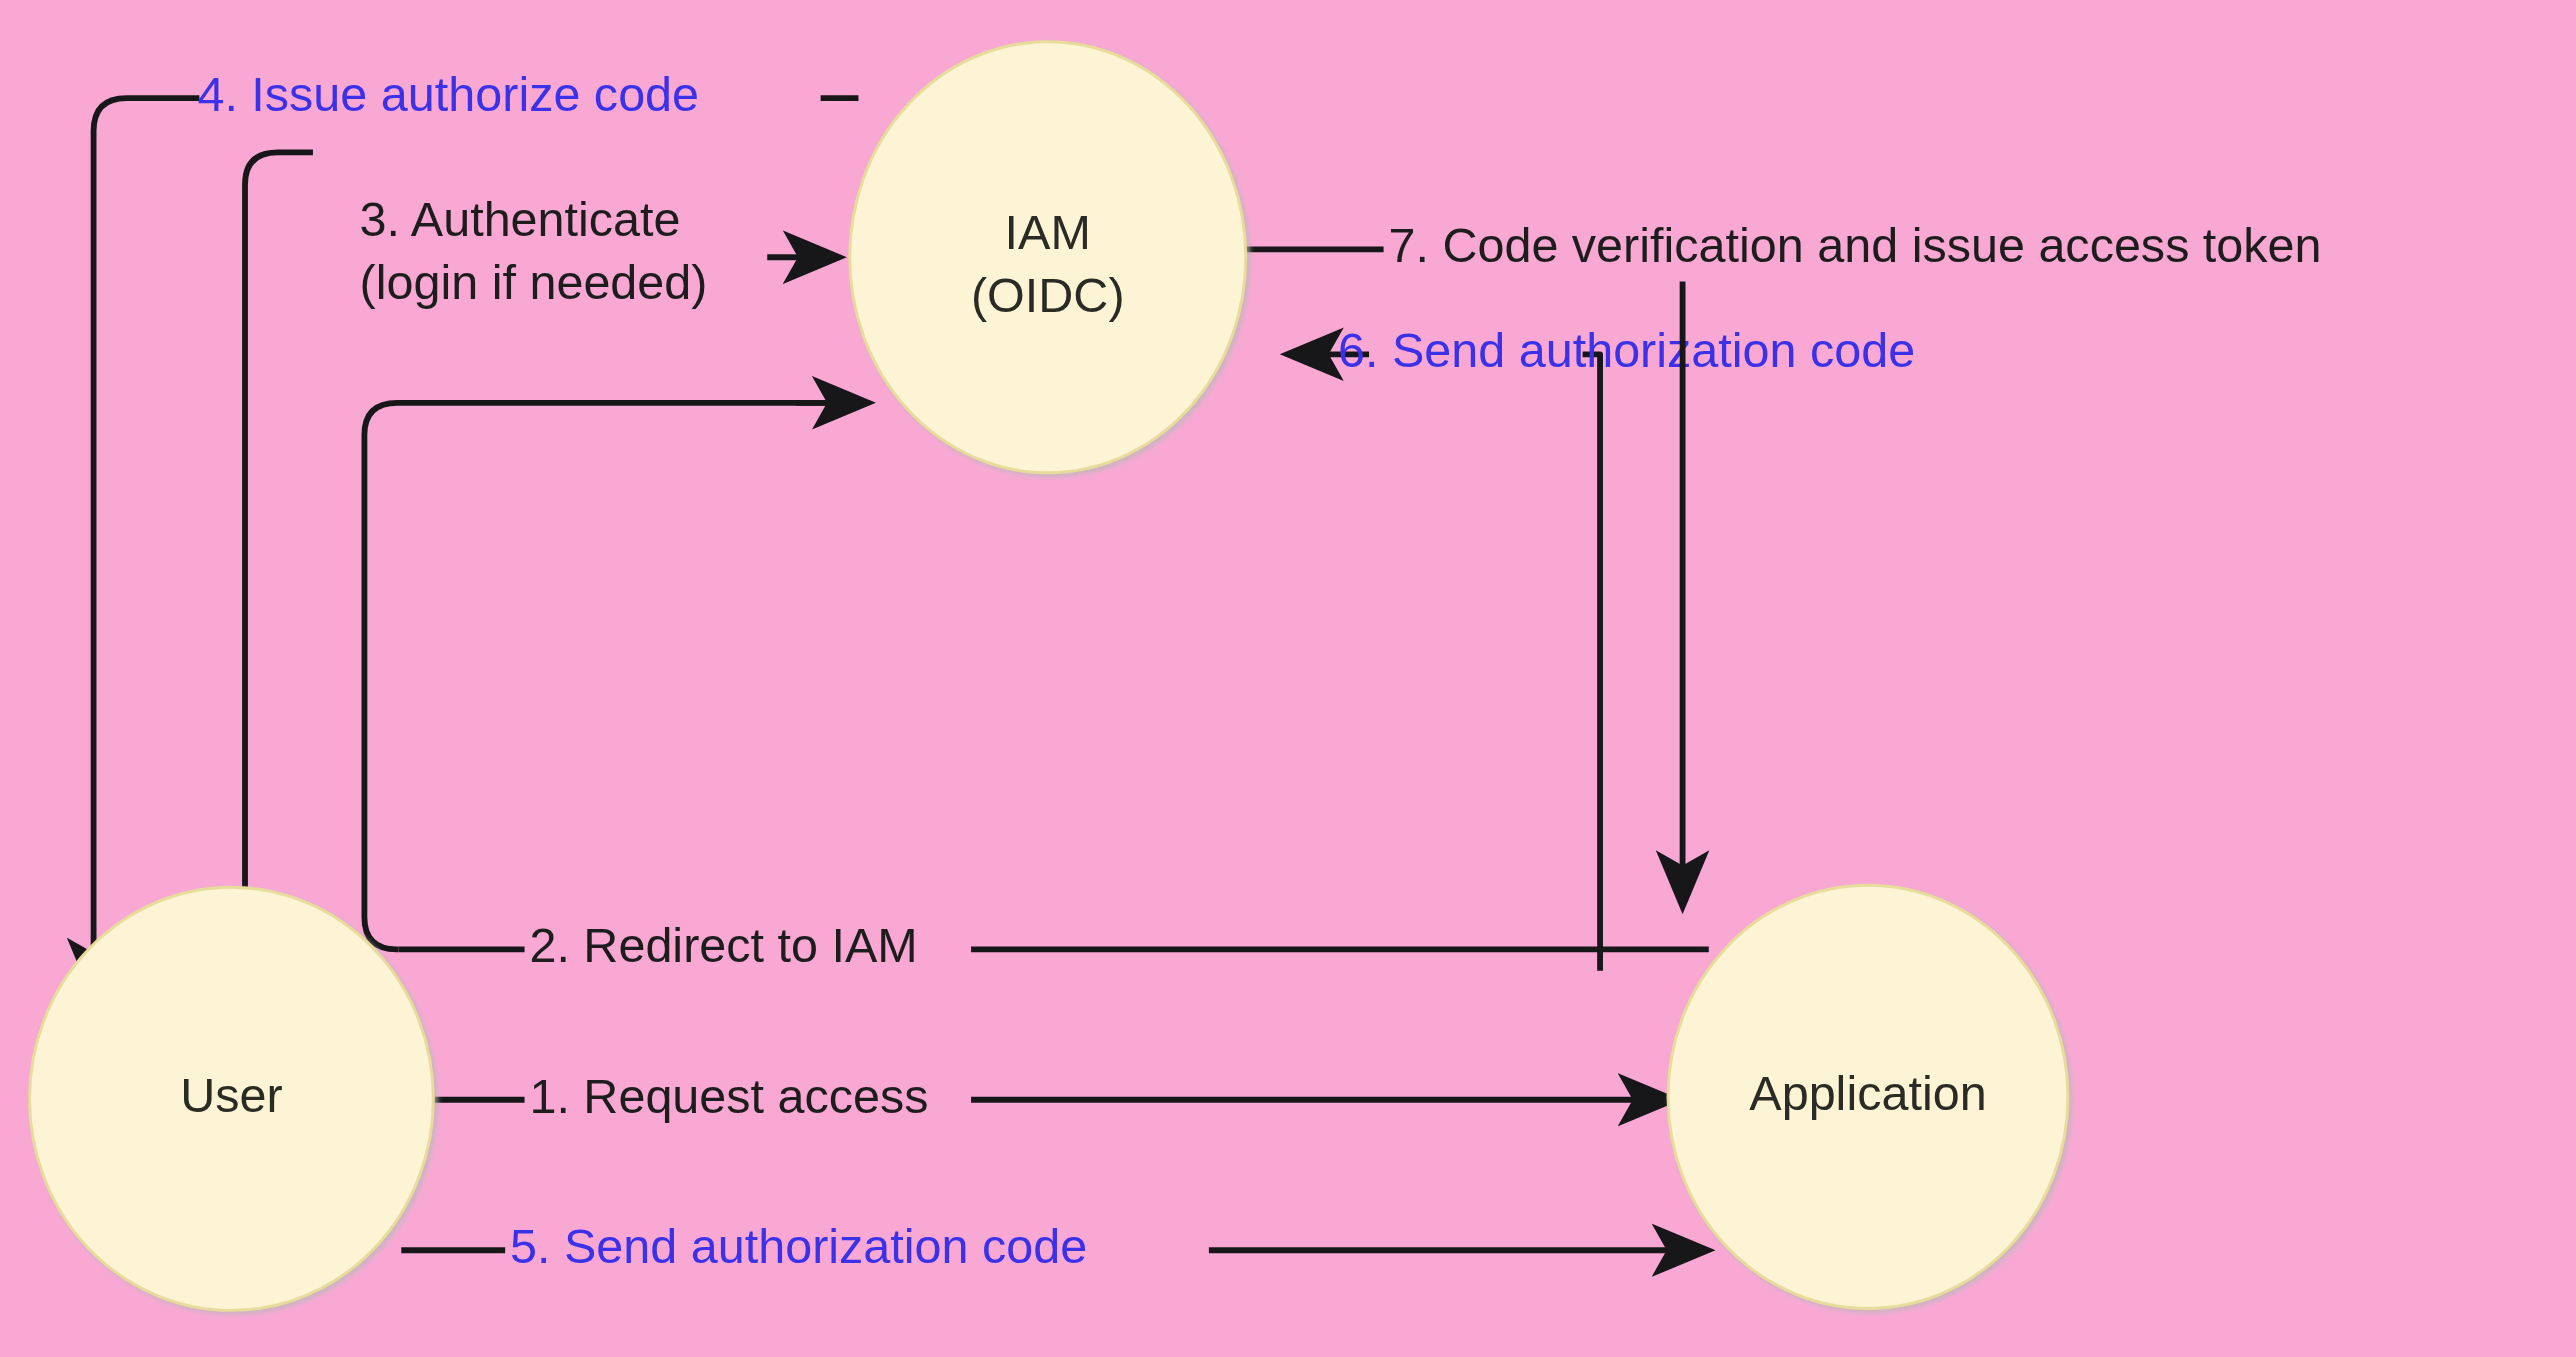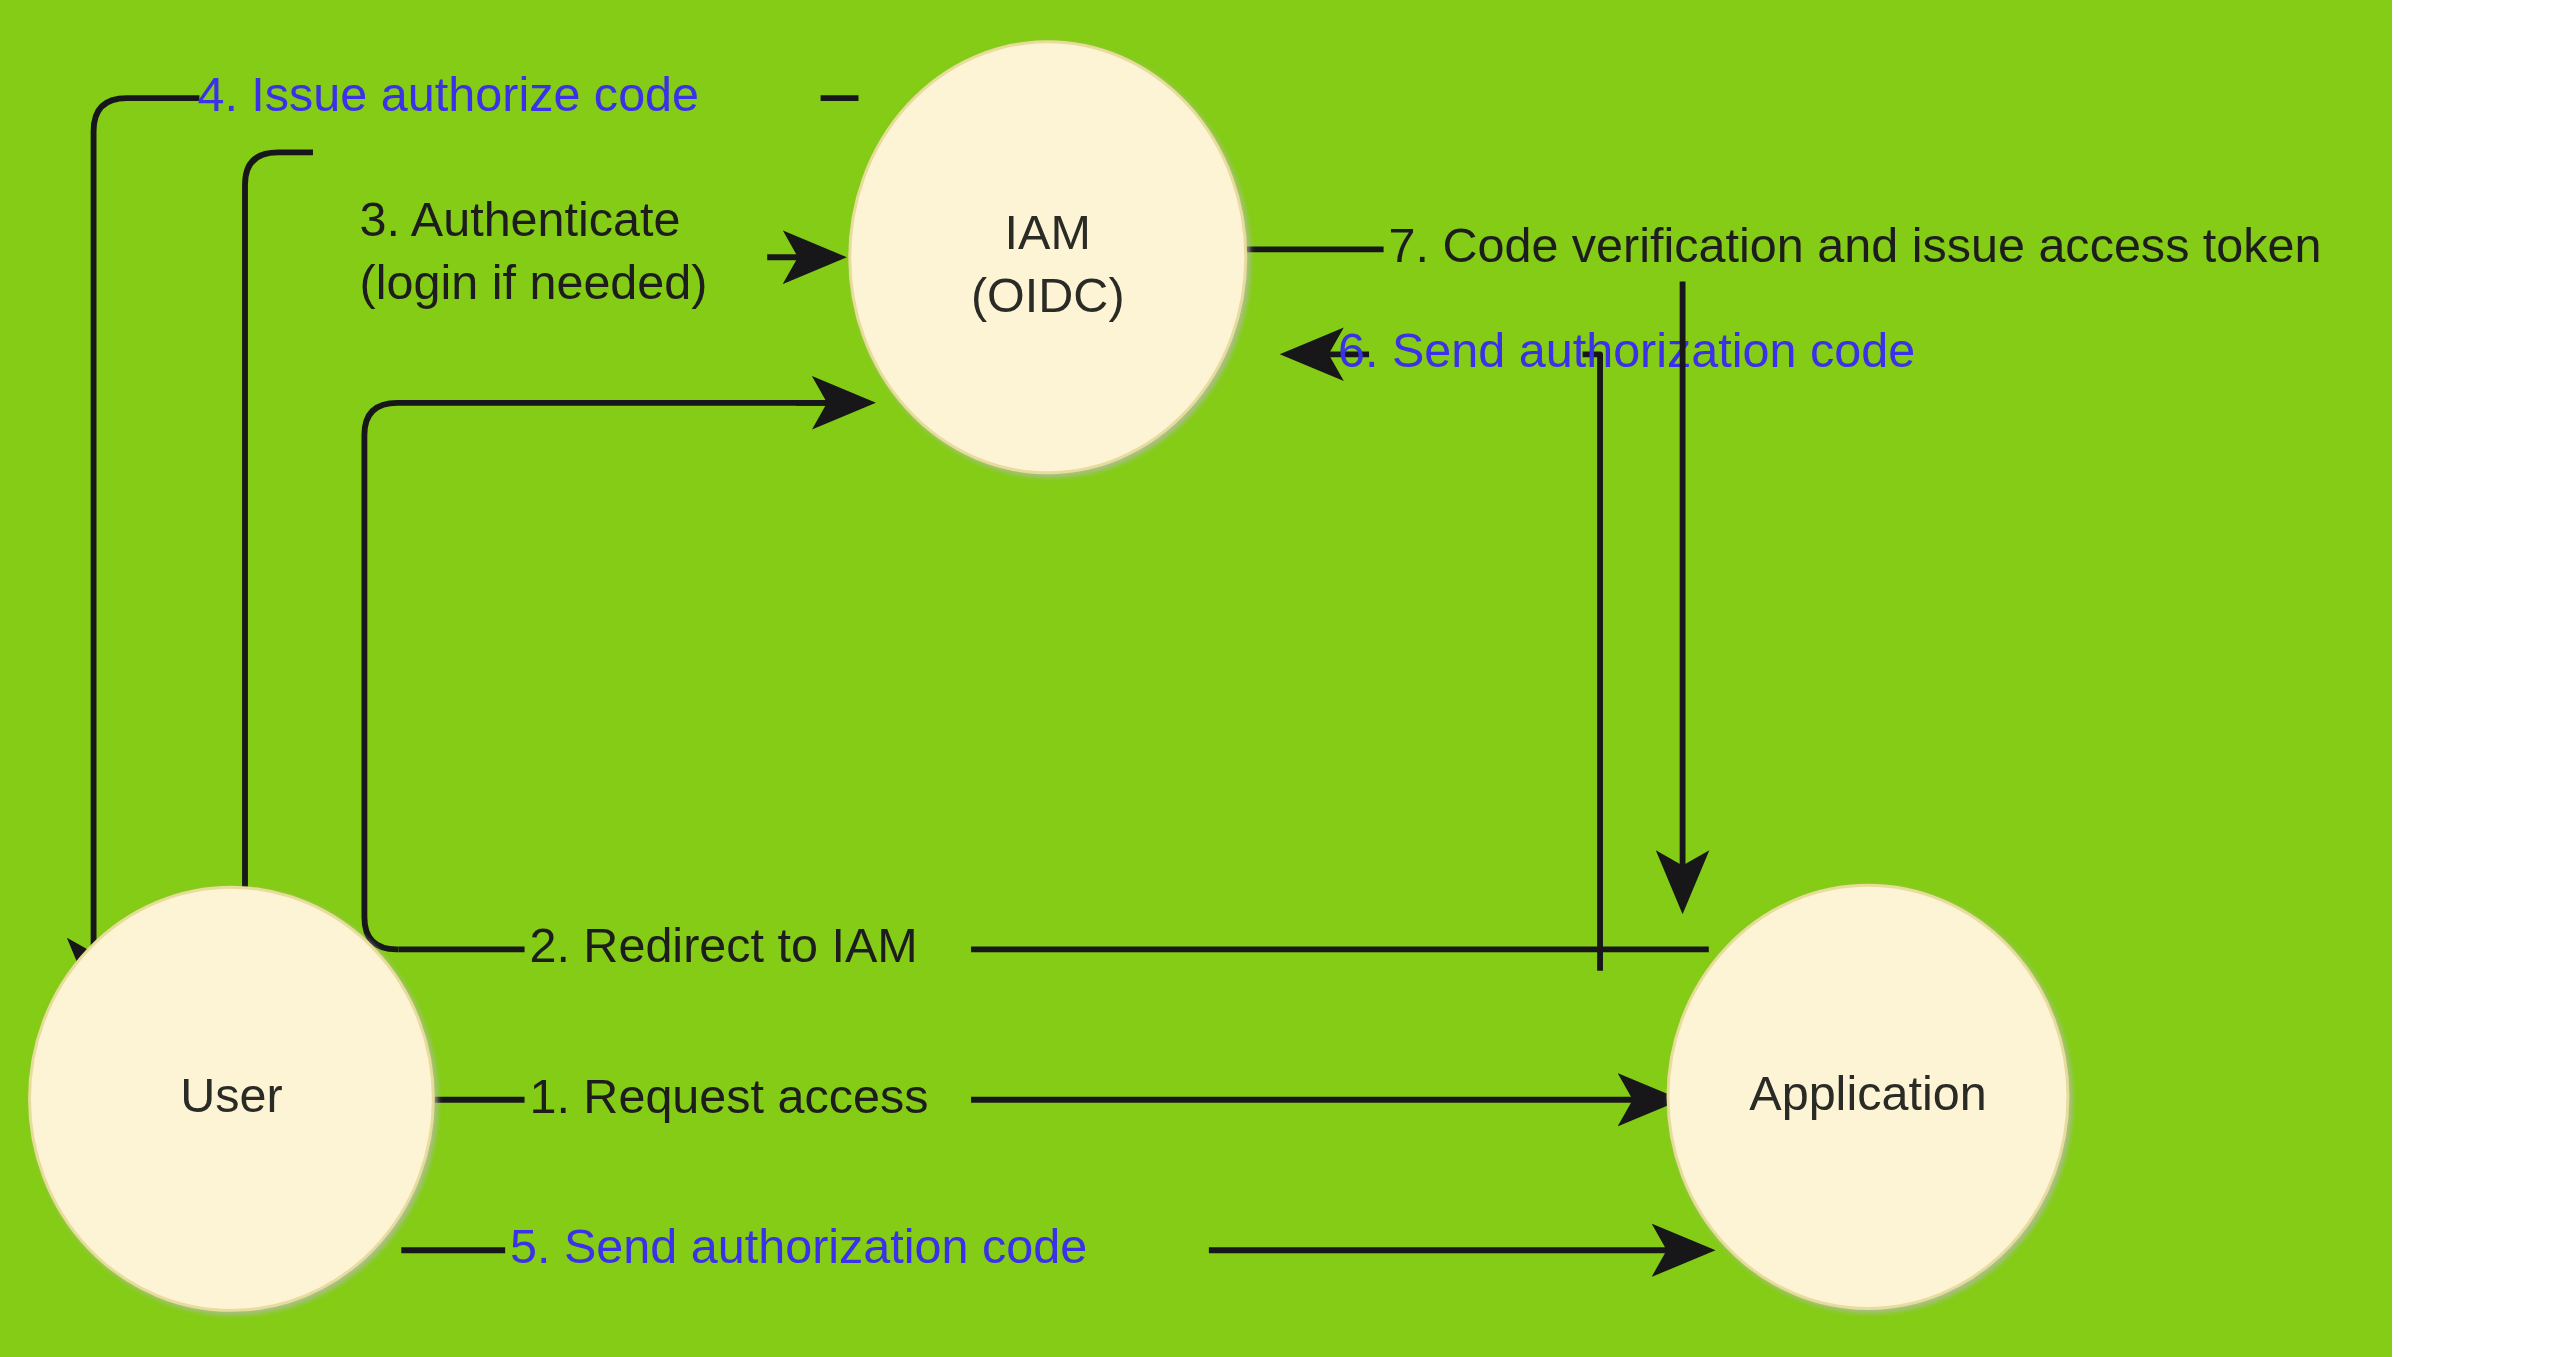--- a/index.html
+++ b/index.html
@@ -9,23 +9,23 @@
     background: #ffffff;
   }
   body {
     width: 2576px;
     height: 1357px;
     overflow: hidden;
     font-family: "Liberation Sans", sans-serif;
   }
   #diagram-root {
     position: relative;
-    width: 2392px;
+    width: 2576px;
     height: 1357px;
-    background: #84cc16;
+    background: #f9a8d4;
   }
   svg#flow-svg {
     display: block;
     width: 2576px;
     height: 1357px;
   }
   .node-shape {
     fill: #fcf4d4;
     stroke: #e8dc9a;
     stroke-width: 3;

